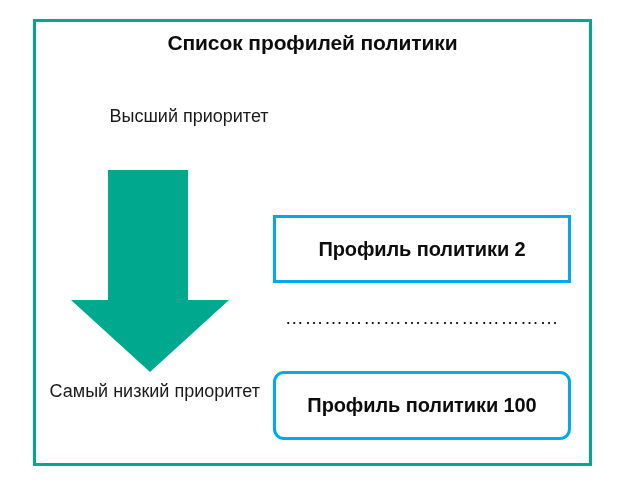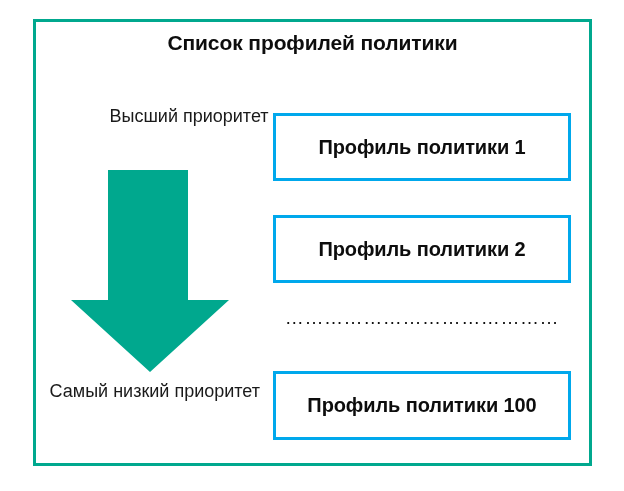--- a/index.html
+++ b/index.html
@@ -101,21 +101,21 @@
   }
   .profile-box .profile-label {
     font-size: 20px;
     font-weight: bold;
     color: #0d0d0d;
     white-space: nowrap;
     letter-spacing: -0.1px;
   }
   .profile-box.box-1 { top: 113px;  height: 68px; }
   .profile-box.box-2 { top: 215px;  height: 68px; text-align: right; }
-  .profile-box.box-3 { top: 371px;  height: 69px; }
+  .profile-box.box-3 { top: 371px;  height: 69px; border-radius: 11px; }
 
   
   .ellipsis-line {
     position: absolute;
     left: 273px;
     top: 303px;
     width: 298px;
     height: 30px;
     text-align: center;
     overflow: hidden;
@@ -138,23 +138,20 @@
   <div class="priority-label top">Высший приоритет</div>
 
   <div class="arrow-wrap">
     <svg viewBox="0 0 172 208" xmlns="http://www.w3.org/2000/svg" aria-hidden="true">
       <polygon points="43,0 123,0 123,130 164,130 85,202 6,130 43,130" fill="#00A88E"></polygon>
     </svg>
   </div>
 
   <div class="priority-label bottom">Самый низкий приоритет</div>
 
-  <div class="profile-box box-1">
-    <span class="profile-label">Профиль политики 1</span>
-  </div>
 
   <div class="profile-box box-2">
     <span class="profile-label">Профиль политики 2</span>
   </div>
 
   <div class="ellipsis-line">……………………………………</div>
 
   <div class="profile-box box-3">
     <span class="profile-label">Профиль политики 100</span>
   </div>

